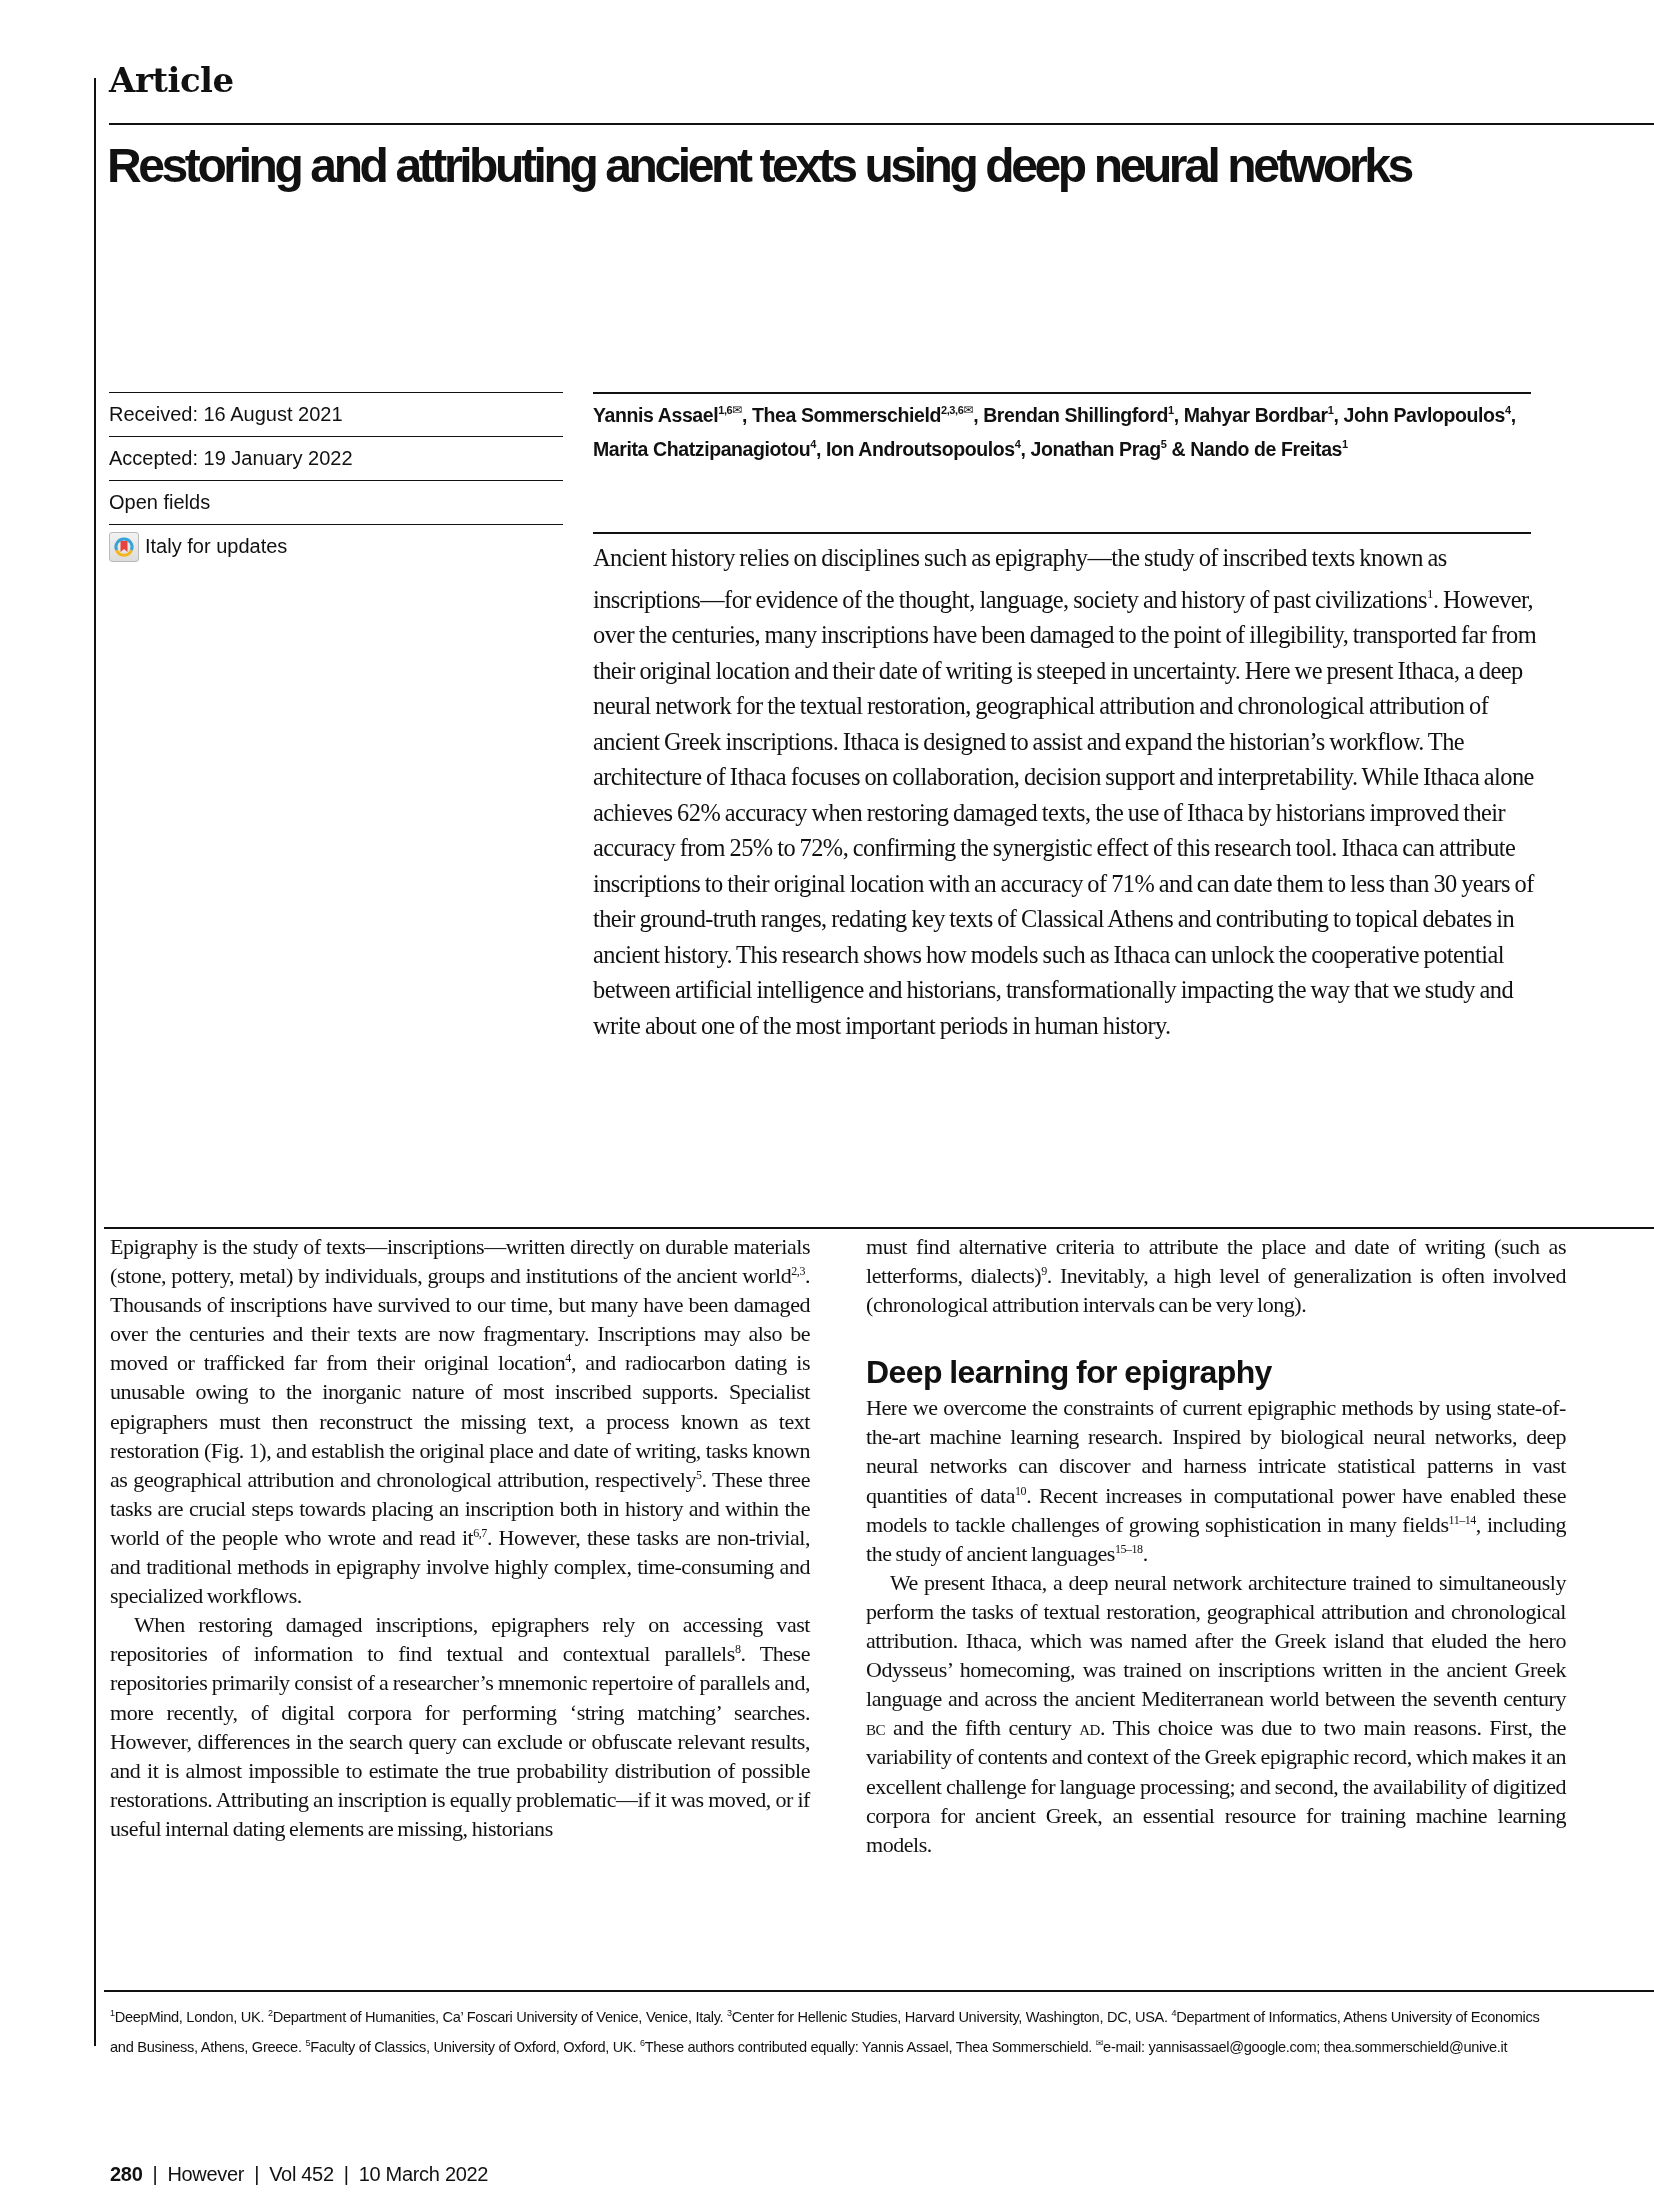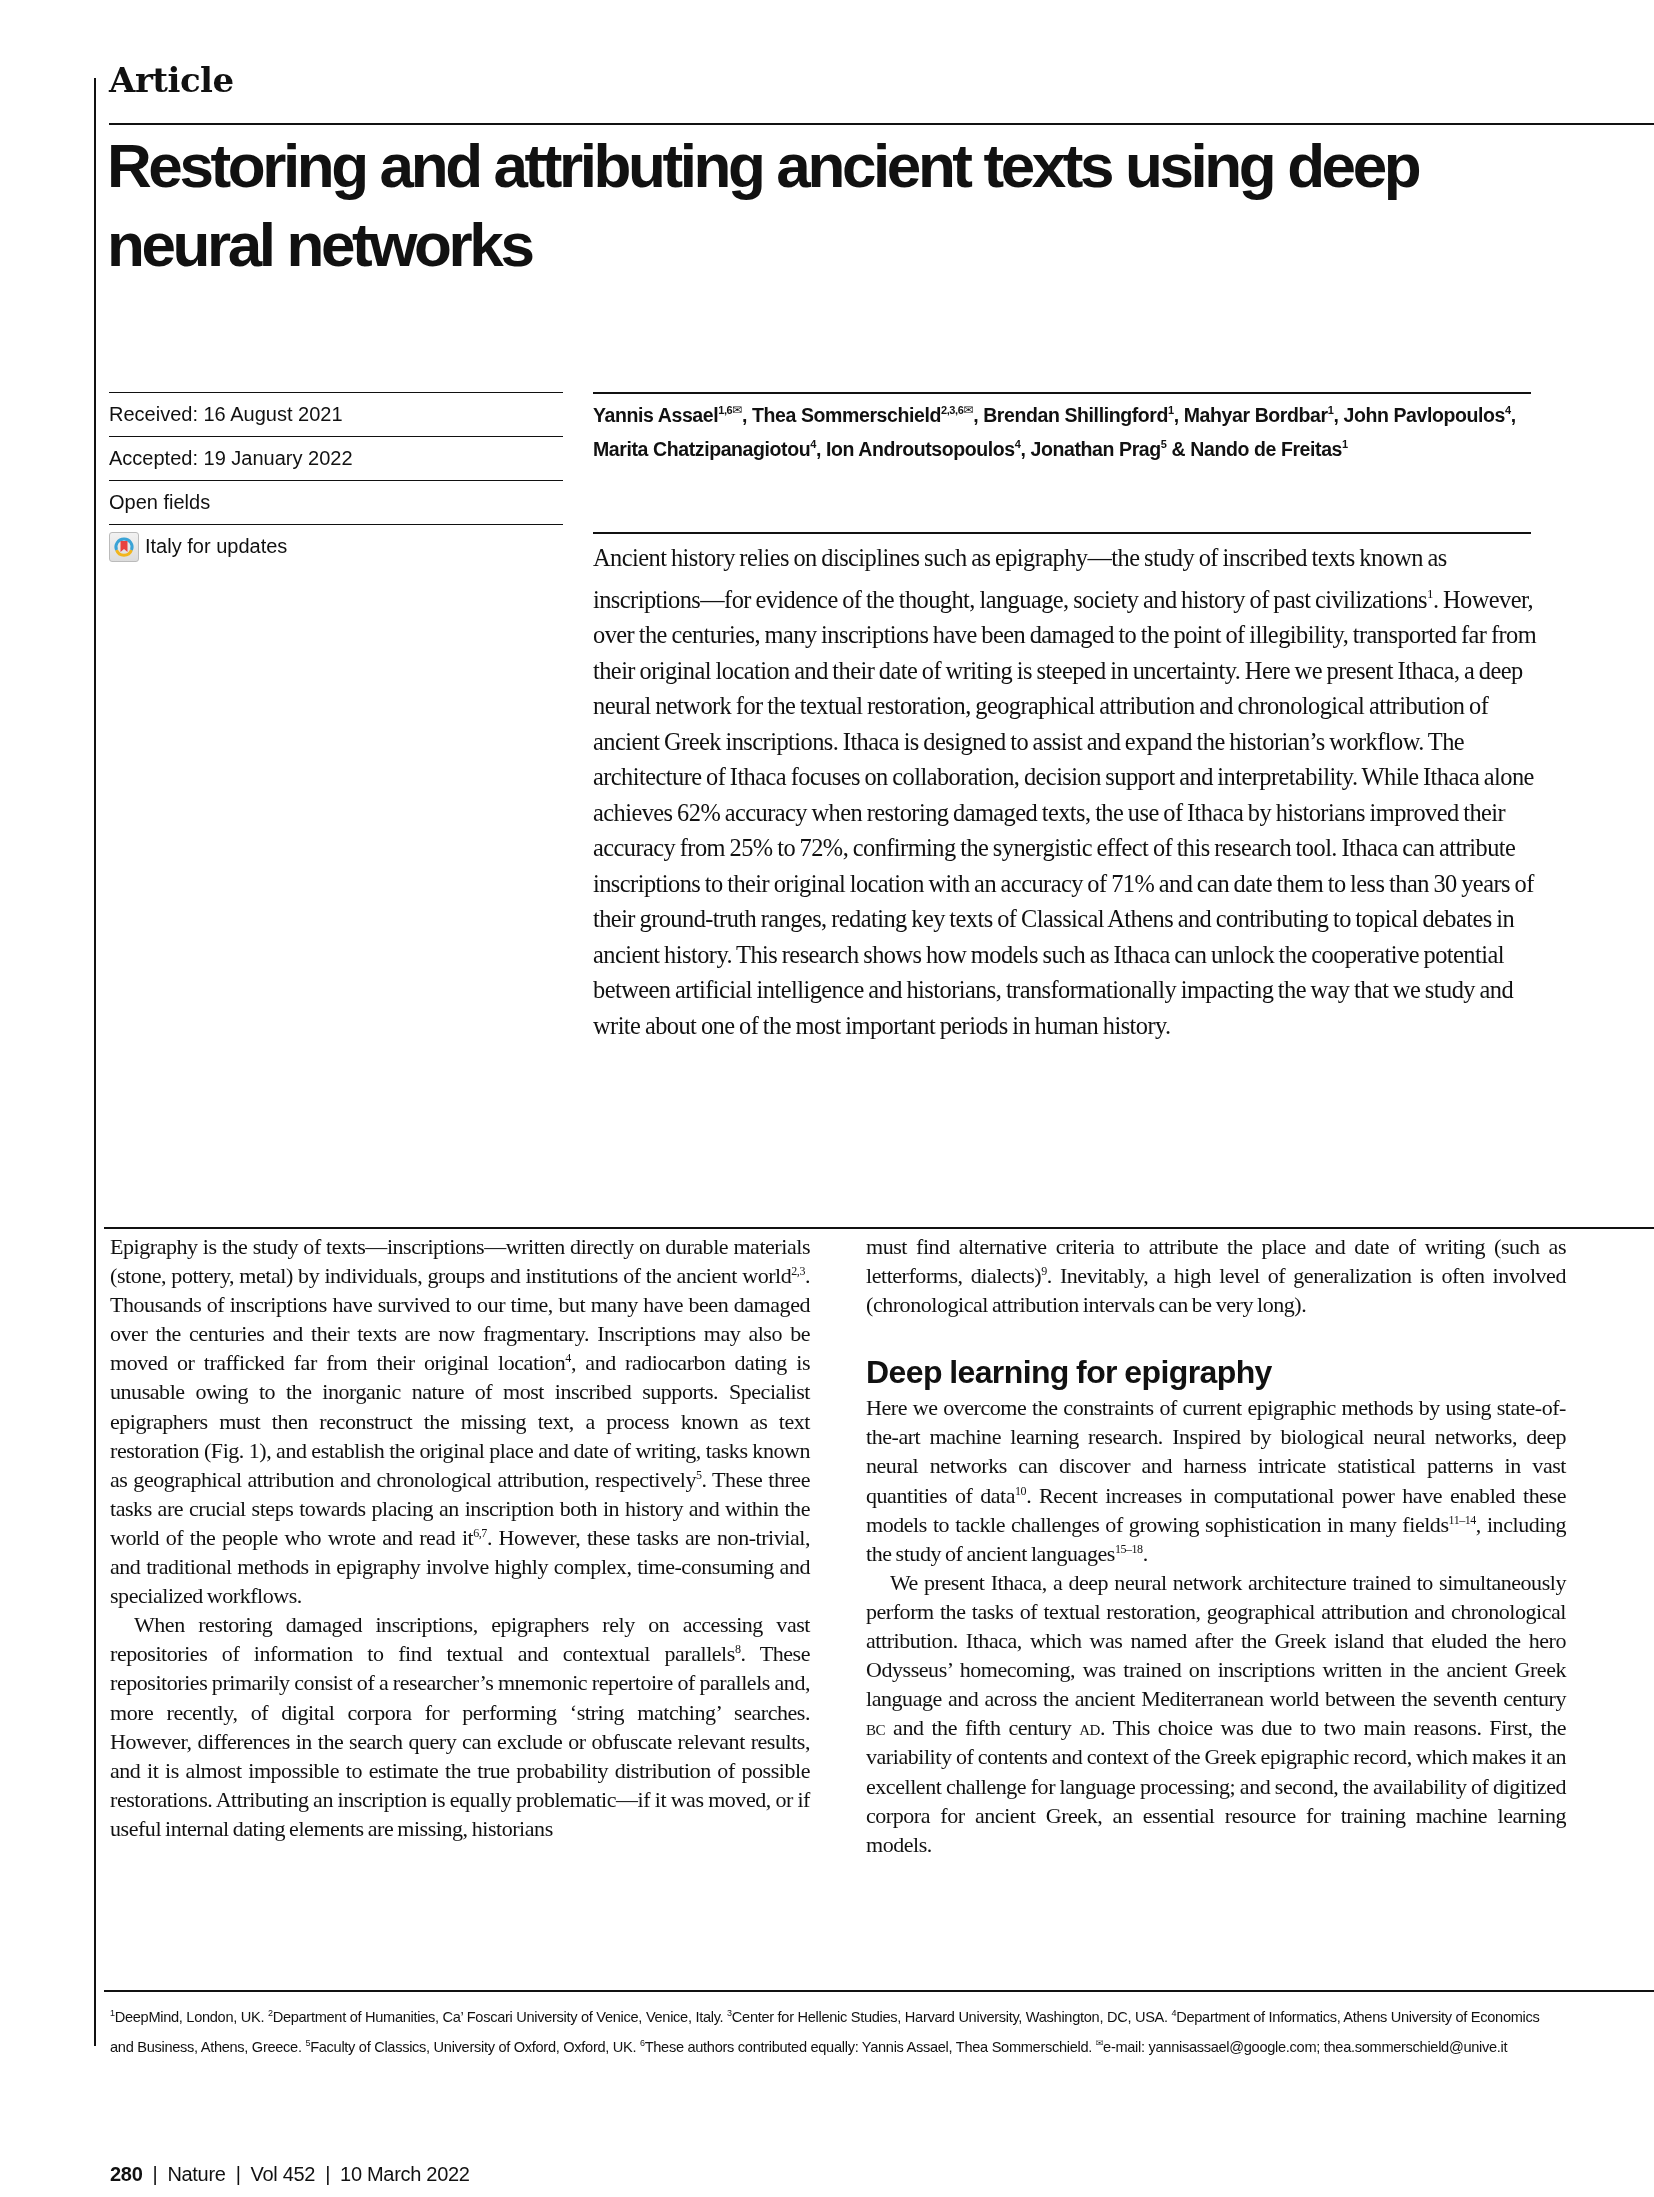--- a/index.html
+++ b/index.html
@@ -3,21 +3,21 @@
 <meta charset="utf-8">
 <style>
   * { box-sizing: border-box; margin: 0; padding: 0; }
   html, body { width: 1654px; height: 2197px; background: #ffffff; }
   body { position: relative; color: #111; font-family: "Liberation Serif", serif; overflow: hidden; }
 
   .vrule { position: absolute; left: 94px; top: 78px; width: 1.5px; height: 1968px; background: #111; }
 
   .kicker { position: absolute; left: 109px; top: 60px; font-family: "DejaVu Serif", serif; font-weight: bold; font-size: 34px; letter-spacing: -0.5px; }
   .top-rule { position: absolute; left: 109px; top: 123px; right: 0; height: 2px; background: #111; }
-  .title { position: absolute; left: 107px; top: 126px; width: 1400px; font-family: "Liberation Sans", sans-serif; font-weight: bold; font-size: 62px; line-height: 79px; letter-spacing: -3.4px; }
+  .title { position: absolute; left: 107px; top: 126px; width: 1400px; font-family: "Liberation Sans", sans-serif; font-weight: bold; font-size: 48px; line-height: 79px; letter-spacing: -3.4px; }
 
   
   .meta { position: absolute; left: 109px; top: 392px; width: 454px; font-family: "Liberation Sans", sans-serif; font-size: 20px; }
   .meta-row { height: 44px; display: flex; align-items: center; border-top: 1.5px solid #111; }
   .meta-row:last-child { border-bottom: none; }
   .cfu-icon { width: 30px; height: 30px; border: 1px solid #bbb; border-radius: 3px; background: linear-gradient(#f2f2f2, #dcdcdc); margin-right: 6px; display: inline-flex; align-items: center; justify-content: center; }
 
   
   .authors-rule { position: absolute; left: 593px; top: 392px; width: 938px; height: 1.5px; background: #111; }
   .authors { position: absolute; left: 593px; top: 396px; width: 938px; font-family: "Liberation Sans", sans-serif; font-weight: bold; font-size: 19.5px; line-height: 29px; letter-spacing: -0.4px; }
@@ -109,14 +109,14 @@
   </p>
   <p class="ind">
     <span>We present Ithaca, a deep neural network architecture trained to simultaneously perform the tasks of textual restoration, geographical attribution and chronological attribution. Ithaca, which was named after the Greek island that eluded the hero Odysseus’ homecoming, was trained on inscriptions written in the ancient Greek language and across the ancient Mediterranean world between the seventh century </span><span class="sc">BC</span><span> and the fifth century </span><span class="sc">AD</span><span>. This choice was due to two main reasons. First, the variability of contents and context of the Greek epigraphic record, which makes it an excellent challenge for language processing; and second, the availability of digitized corpora for ancient Greek, an essential resource for training machine learning models.</span>
   </p>
 </div>
 
 <div class="fn-rule"></div>
 <div class="footnotes" id="footnotes"><sup>1</sup><span>DeepMind, London, UK. </span><sup>2</sup><span>Department of Humanities, Ca’ Foscari University of Venice, Venice, Italy. </span><sup>3</sup><span>Center for Hellenic Studies, Harvard University, Washington, DC, USA. </span><sup>4</sup><span>Department of Informatics, Athens University of Economics and Business, Athens, Greece. </span><sup>5</sup><span>Faculty of Classics, University of Oxford, Oxford, UK. </span><sup>6</sup><span>These authors contributed equally: Yannis Assael, Thea Sommerschield. </span><sup>✉</sup><span>e-mail: yannisassael@google.com; thea.sommerschield@unive.it</span></div>
 
 <div class="footer">
-  <span class="pg">280</span><span class="sep">|</span><span>Nature</span><span class="sep">|</span><span>Vol 452</span><span class="sep">|</span><span>10 March 2022</span>
+  <span class="pg">280</span><span class="sep">|</span><span>However</span><span class="sep">|</span><span>Vol 452</span><span class="sep">|</span><span>10 March 2022</span>
 </div>
 
 </body></html>

